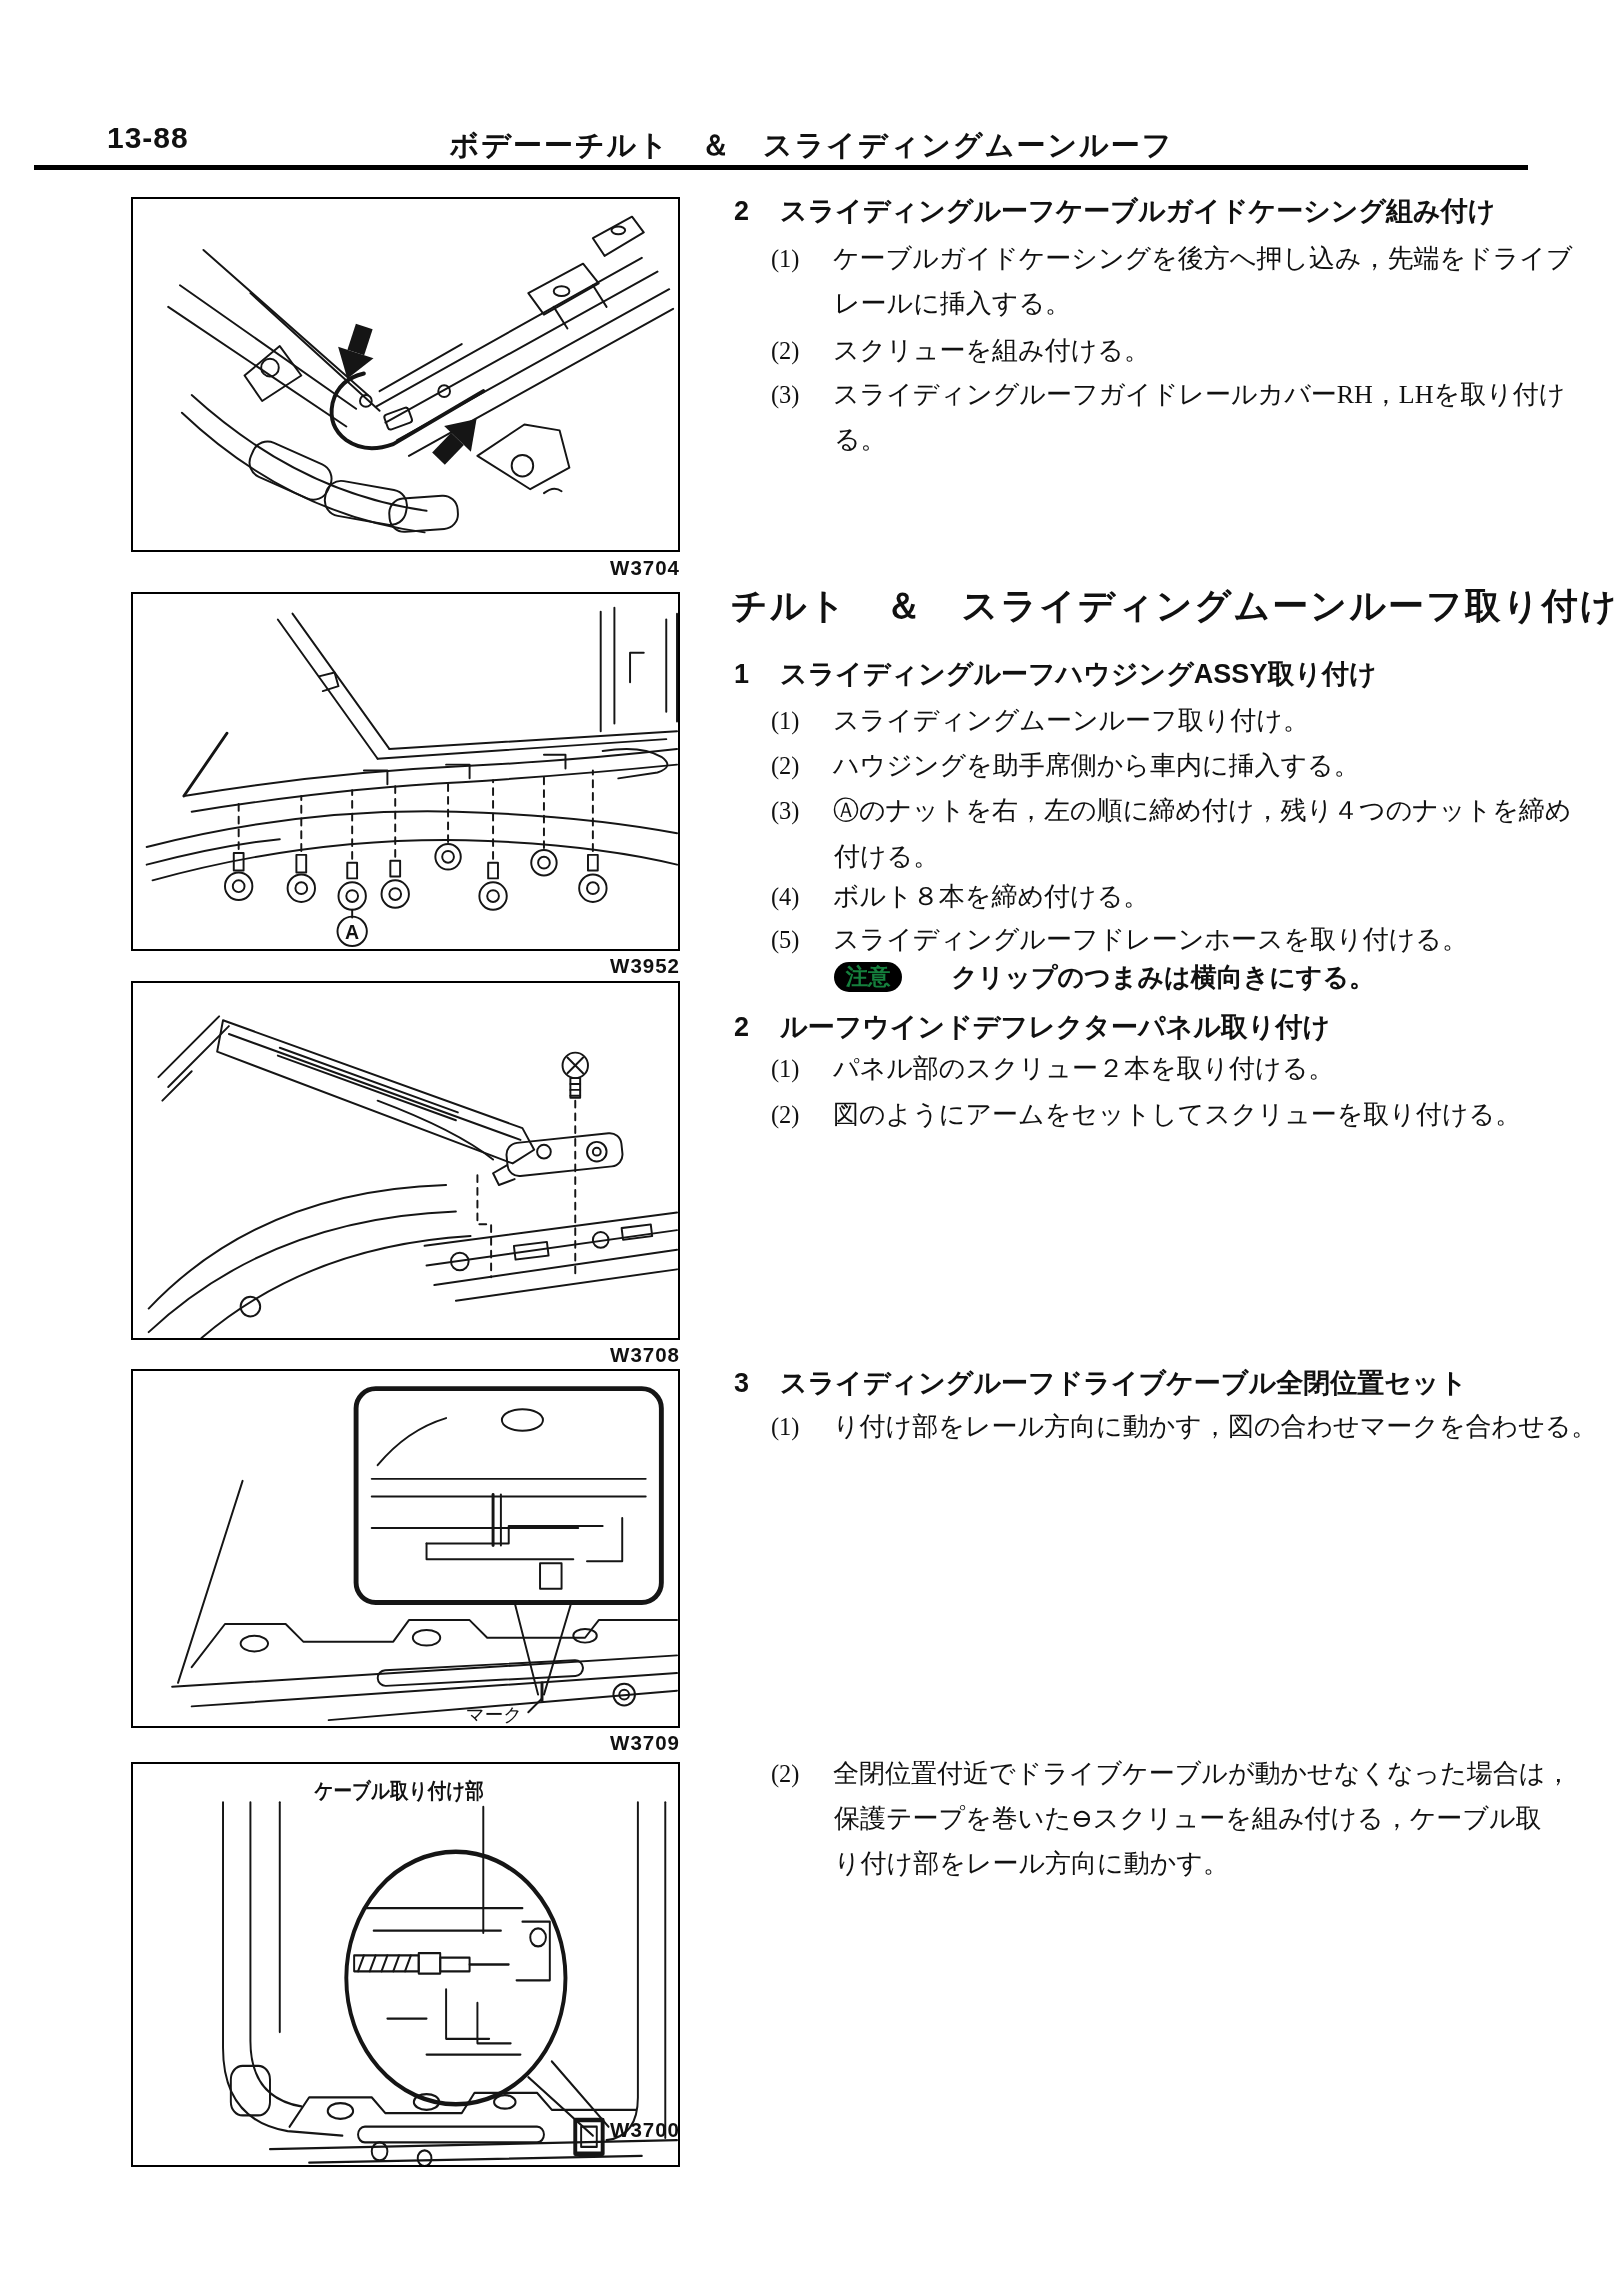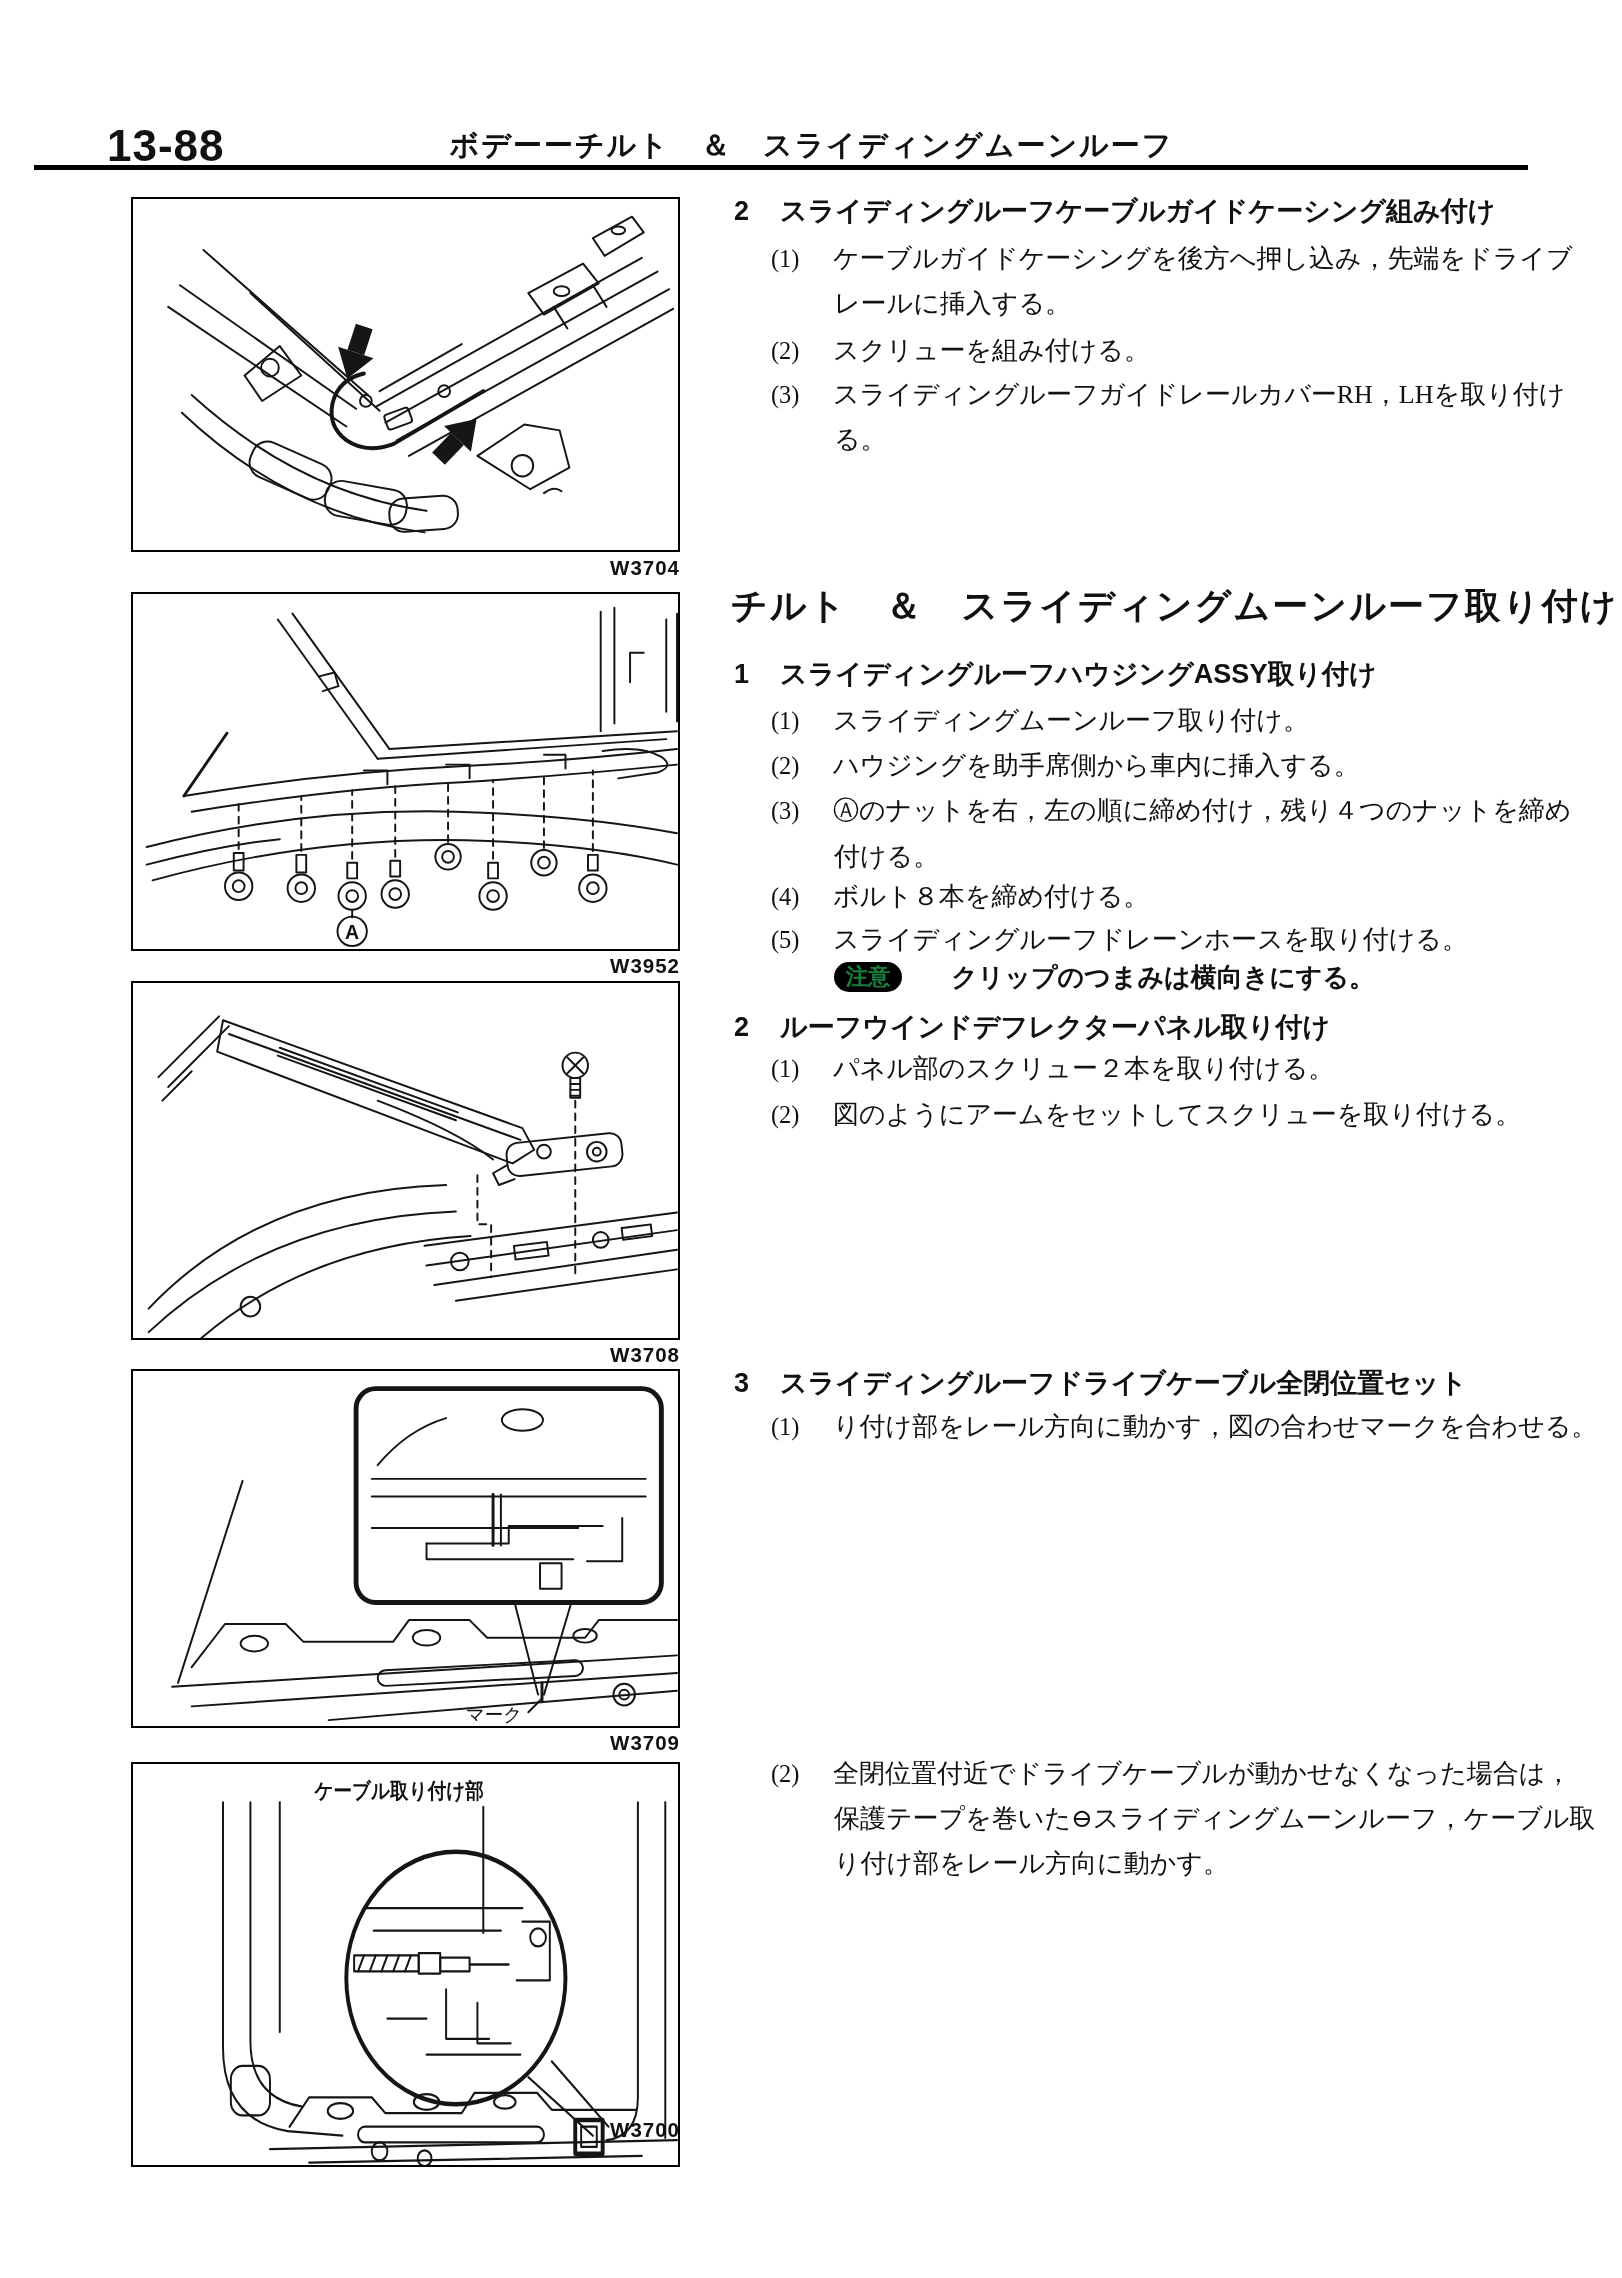--- a/index.html
+++ b/index.html
@@ -9,21 +9,21 @@
     margin:0 auto;
     background:#ffffff;
     color:#111;
     font-family:"Liberation Serif","DejaVu Serif",serif;
     overflow:hidden;
   }
   
   .page-number{
     position:absolute;left:107px;top:121px;
     font-family:"Liberation Sans","DejaVu Sans",sans-serif;
-    font-weight:bold;font-size:44px;letter-spacing:1px;white-space:nowrap;
+    font-weight:bold;font-size:30px;letter-spacing:1px;white-space:nowrap;
   }
   .header-title{
     position:absolute;left:0;right:0;top:126px;
     text-align:center;
     font-family:"Liberation Sans","DejaVu Sans",sans-serif;
     font-weight:bold;font-size:29px;letter-spacing:2px;white-space:nowrap;
   }
   .header-rule{
     position:absolute;left:34px;top:165px;width:1494px;height:4.9px;
     background:#000;
@@ -390,17 +390,17 @@
 
   <div class="sec-head" style="top:1370px">
     <span class="sec-num">3</span><span>スライディングルーフドライブケーブル全閉位置セット</span>
   </div>
   <div class="item" style="top:1414px">
     <span class="item-num">(1)</span><span>り付け部をレール方向に動かす，図の合わせマークを合わせる。</span>
   </div>
   <div class="item" style="top:1761px">
     <span class="item-num">(2)</span><span>全閉位置付近でドライブケーブルが動かせなくなった場合は，</span>
   </div>
-  <div class="cont" style="top:1806px">保護テープを巻いた⊖スライディングムーンルーフ，ケーブル取</div>
+  <div class="cont" style="top:1806px">保護テープを巻いた⊖スクリューを組み付ける，ケーブル取</div>
   <div class="cont" style="top:1851px">り付け部をレール方向に動かす。</div>
 
 </div>
 
 
 </body></html>

